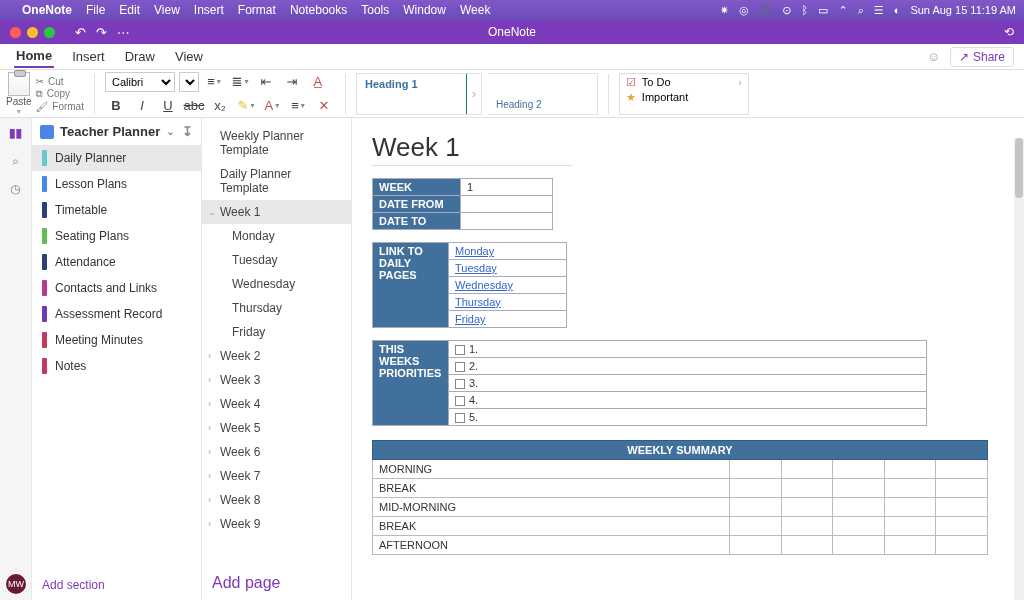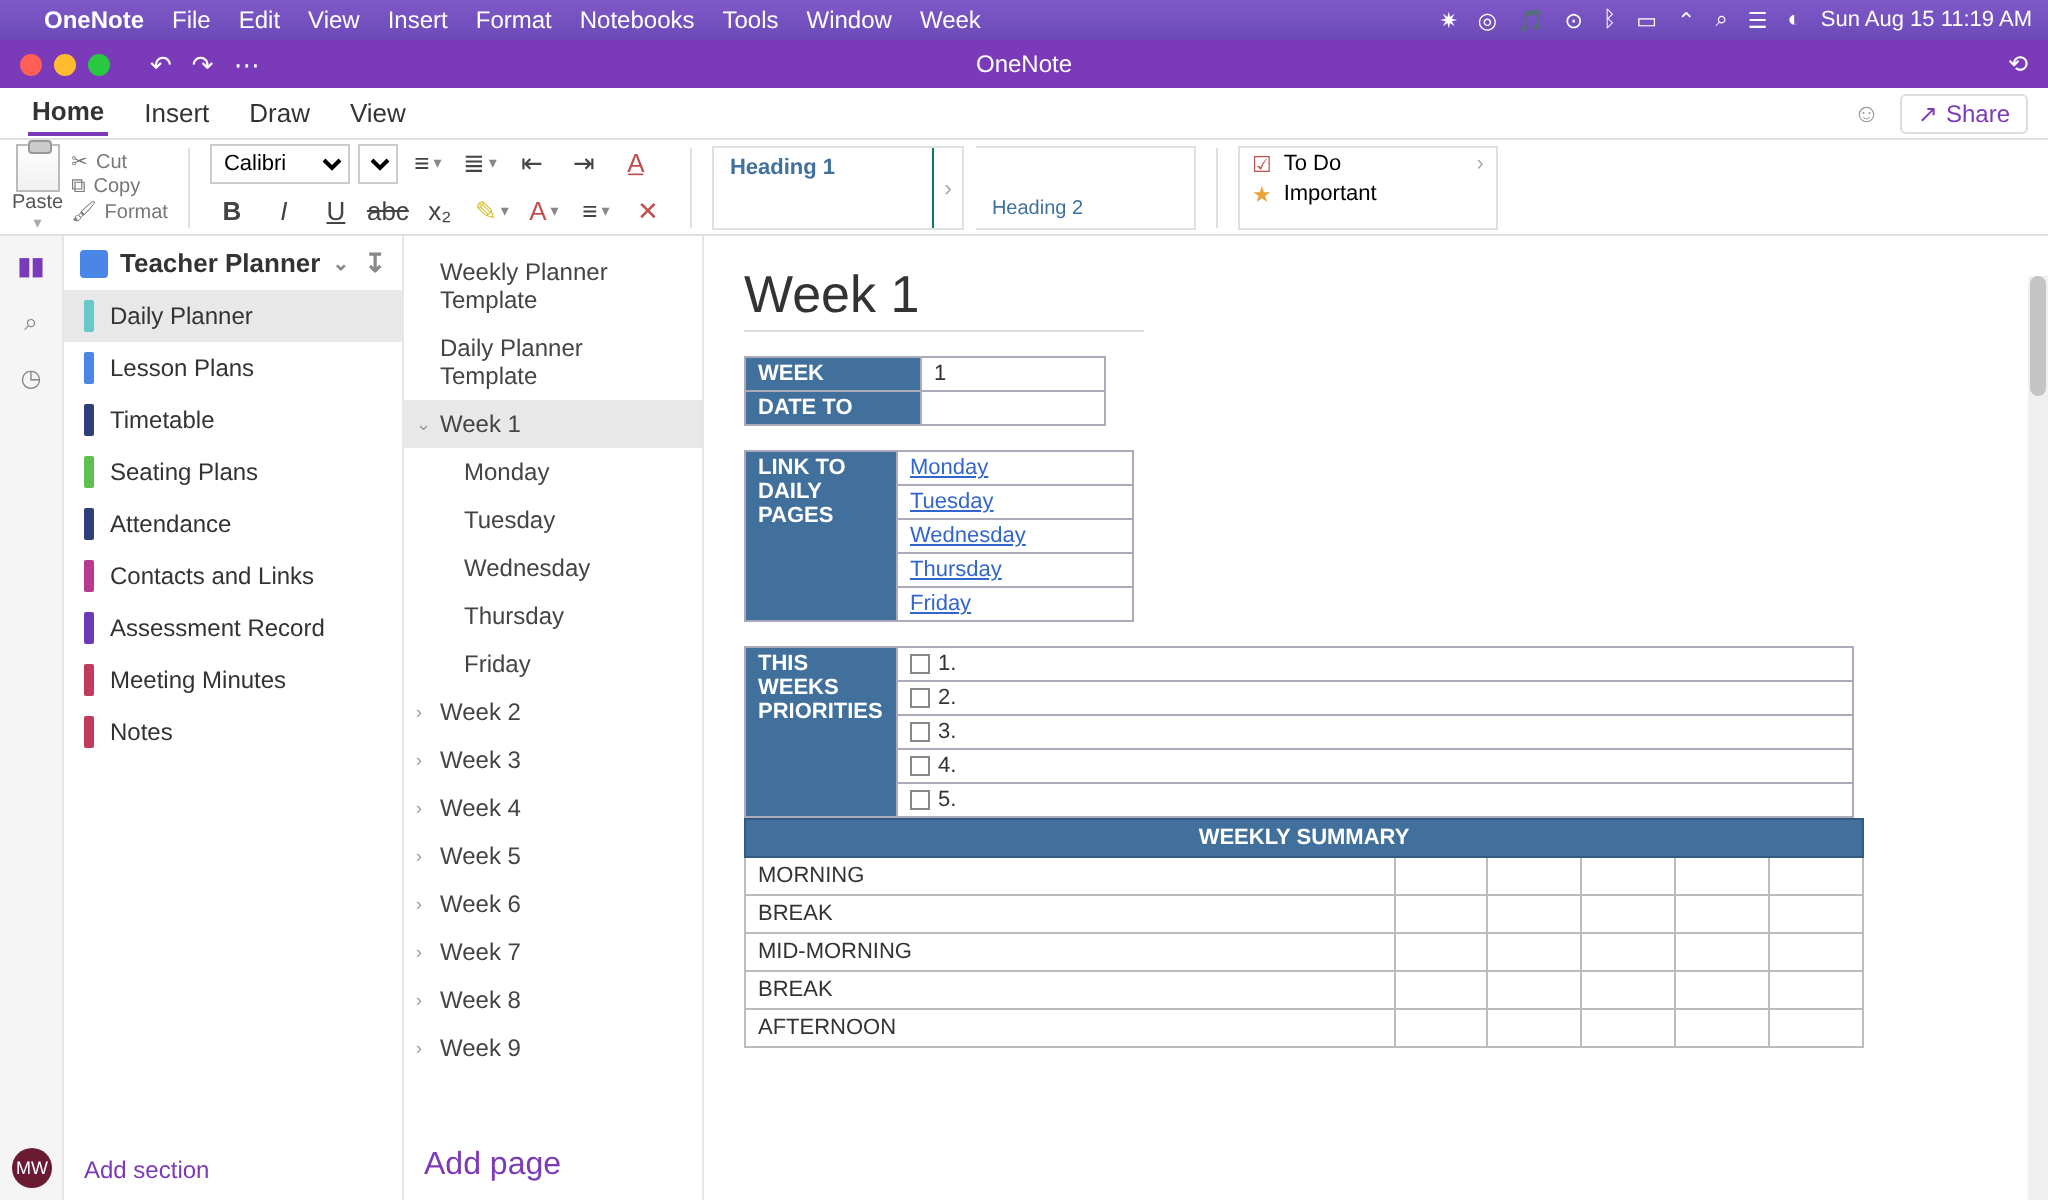--- a/index.html
+++ b/index.html
@@ -59,21 +59,21 @@
 .page-item.sub{padding-left:30px;}
 .page-item .exp{color:#999;font-size:9px;width:8px;margin-left:-12px;}
 .page-footer{padding:8px 10px;color:#7b3ab9;font-size:16px;cursor:pointer;}
 .canvas{flex:1;overflow:auto;padding:12px 20px;color:#333;}
 .page-title-in{font-size:26px;color:#333;border:none;border-bottom:1px solid #ddd;padding:2px 0;width:200px;font-family:inherit;outline:none;}
 .tbl{border-collapse:collapse;margin-top:12px;font-size:11px;}
 .tbl td{border:1px solid #aab;padding:2px 6px;}
 .tbl .th{background:#41709c;color:#fff;font-weight:600;}
 .lnk{color:#3366cc;text-decoration:underline;cursor:pointer;}
 .chk{display:inline-block;width:10px;height:10px;border:1px solid #888;margin-right:4px;vertical-align:middle;}
-.wsum{border-collapse:collapse;margin-top:0;font-size:11px;width:560px;}
+.wsum{border-collapse:collapse;margin-top:14px;font-size:11px;width:616px;}
 .wsum th{background:#41709c;color:#fff;font-weight:600;border:1px solid #335a80;padding:3px 6px;text-align:left;}
 .wsum td{border:1px solid #bbb;padding:3px 6px;height:14px;}
 .wsum .cap{background:#41709c;color:#fff;text-align:center;font-weight:600;}
 .avatar{width:20px;height:20px;border-radius:50%;background:#6a1b33;color:#fff;font-size:9px;display:flex;align-items:center;justify-content:center;position:fixed;left:6px;bottom:6px;}
 .vscroll{position:absolute;right:0;top:138px;bottom:0;width:10px;background:#f0f0f0;}
 .vscroll .thumb{position:absolute;top:0;left:1px;width:8px;height:60px;background:#c4c4c4;border-radius:4px;}
 </style>
 </head>
 <body>
 
@@ -327,20 +327,24 @@
 
   <div class="canvas">
     <input class="page-title-in" value="Week 1" style="">
     <table class="tbl">
       <tbody>
           <tr>
             <td class="th" style="width:88px">WEEK</td>
             <td style="width:92px">1</td>
           </tr>
       <tr>
+            <td class="th">DATE FROM</td>
+            <td></td>
+          </tr>
+      <tr>
             <td class="th">DATE TO</td>
             <td></td>
           </tr>
     </tbody>
       </table>
     <table class="tbl" style="margin-top:12px;">
       <tbody>
           <tr>
         <td class="th" rowspan="5" style="width:76px;vertical-align:top;">LINK TO DAILY PAGES</td>
         <td style="width:118px"><span class="lnk">Monday</span></td>

